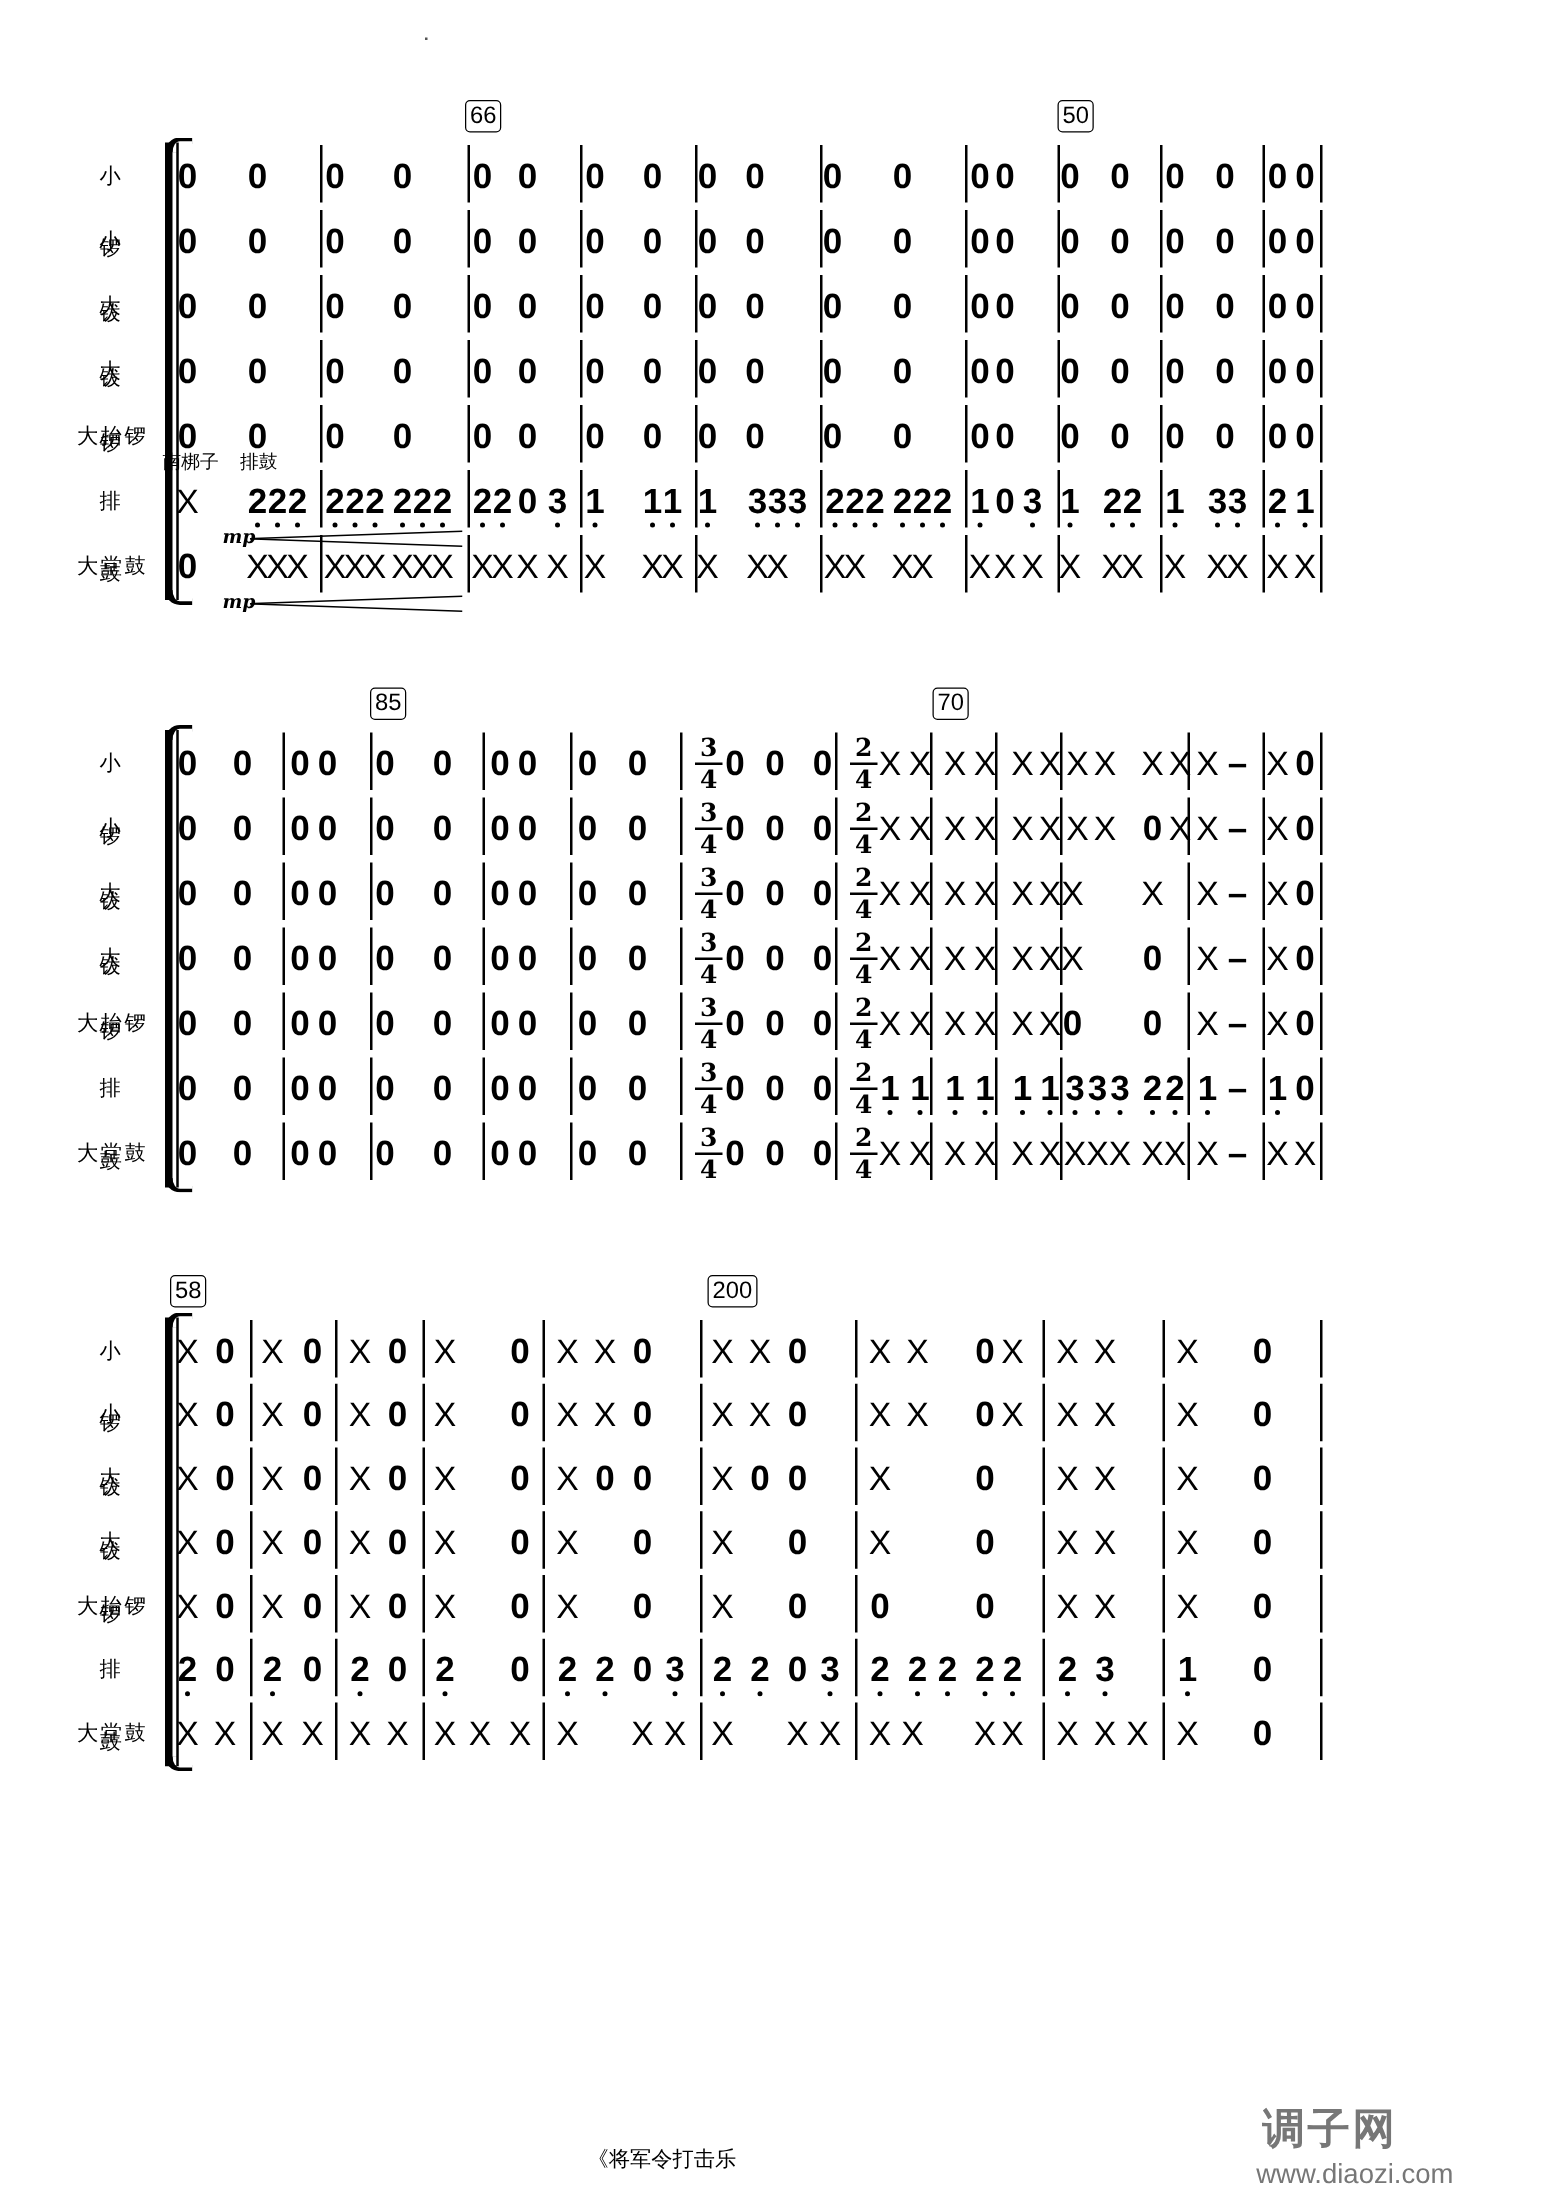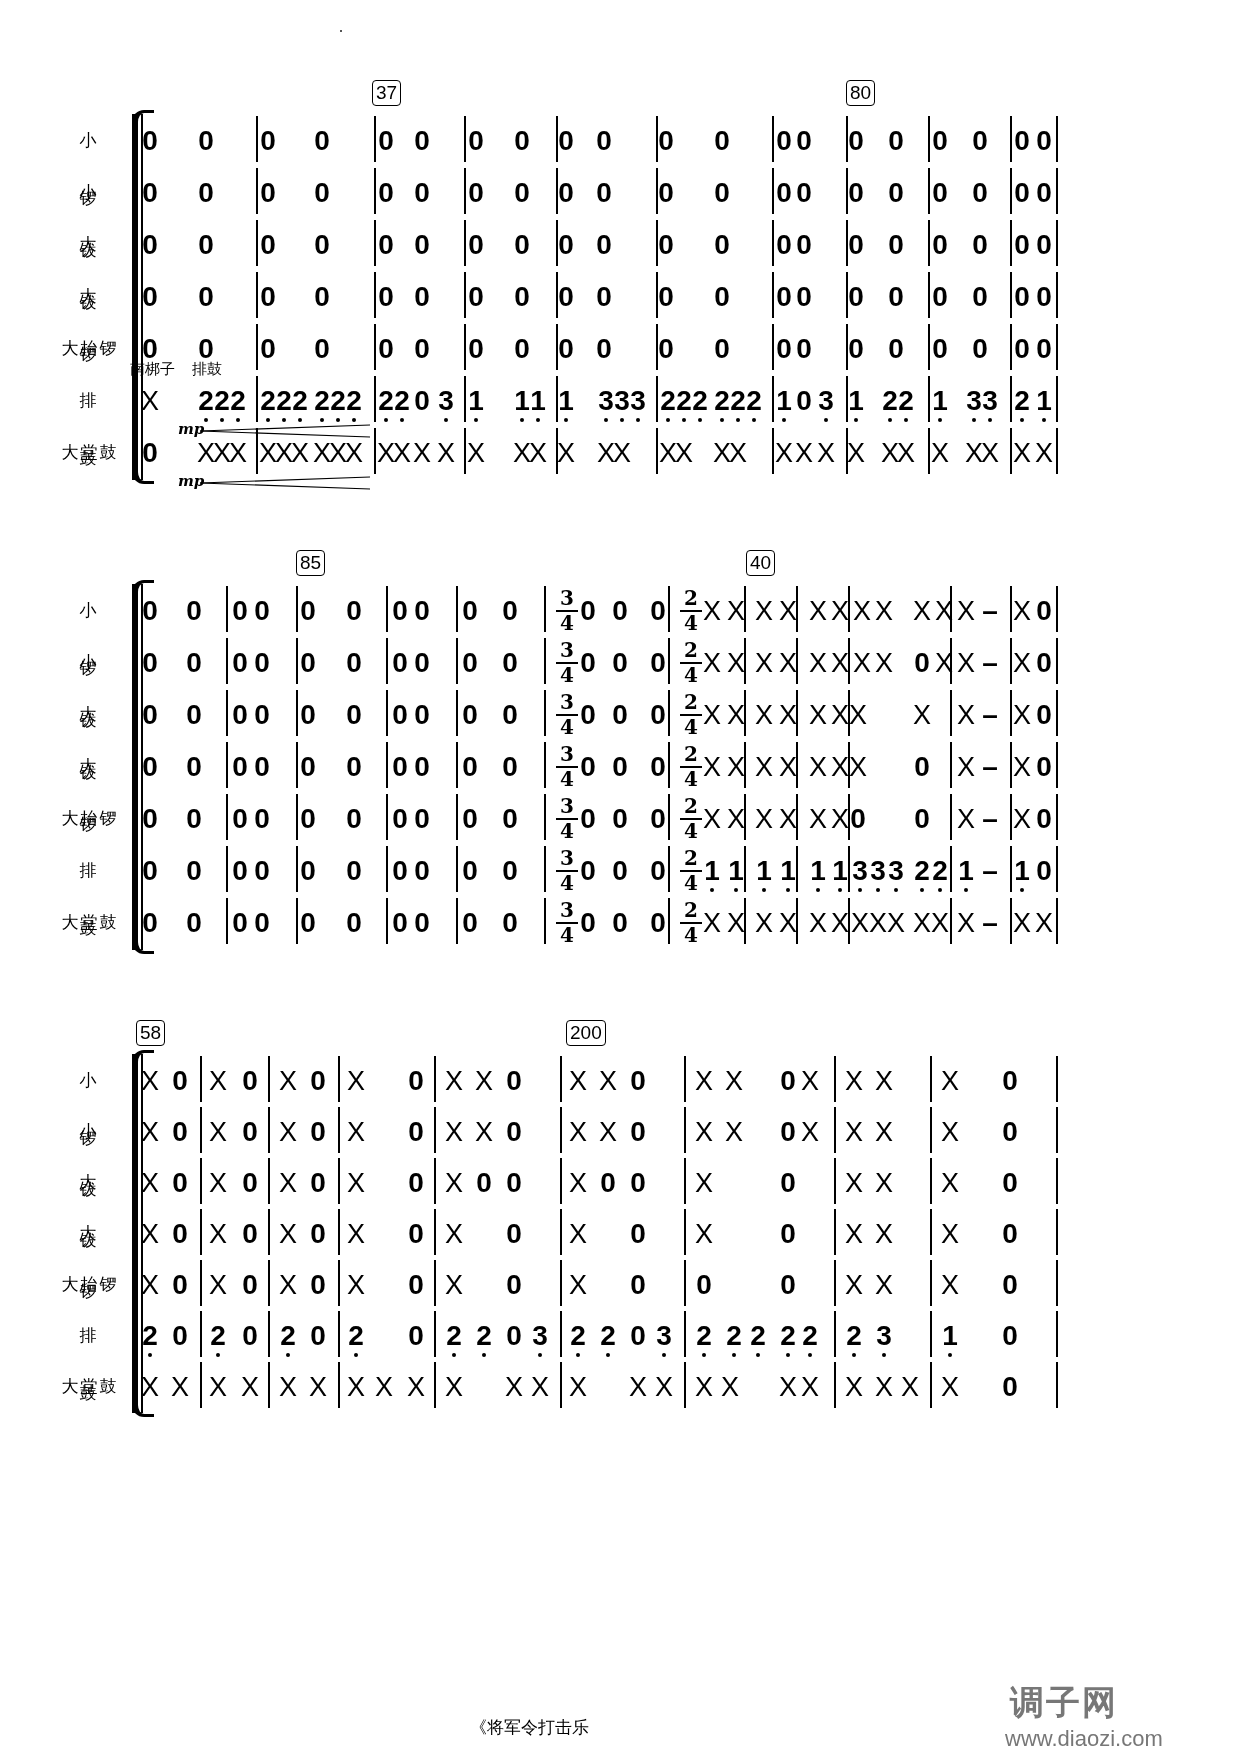--- a/index.html
+++ b/index.html
@@ -34,22 +34,22 @@
 </head>
 <body>
 
 <div class="dot-top"></div>
 
 <div id="score-root">
     <div class="system" style="top: 110px; height: 374px;">
       <div class="brace" style="top: 4px; height: 366px;"></div>
       <div class="brace-cap-top" style="top: 0px;"></div>
       <div class="brace-cap-bot" style="top: 362px;"></div>
-      <div class="rehearsal" style="left: 372px; top: -30px;">37</div>
-      <div class="rehearsal" style="left: 846px; top: -30px;">80</div>
+      <div class="rehearsal" style="left: 372px; top: -30px;">66</div>
+      <div class="rehearsal" style="left: 846px; top: -30px;">50</div>
       <div class="row" style="top: 2px;">
         <div class="inst spaced">小锣</div>
         <div class="bar" style="left: 256px;"></div>
         <div class="bar" style="left: 374px;"></div>
         <div class="bar" style="left: 464px;"></div>
         <div class="bar" style="left: 556px;"></div>
         <div class="bar" style="left: 656px;"></div>
         <div class="bar" style="left: 772px;"></div>
         <div class="bar" style="left: 846px;"></div>
         <div class="bar" style="left: 928px;"></div>
@@ -353,21 +353,21 @@
           <line x1="0" y1="7" x2="170" y2="1" stroke="#000" stroke-width="1.2"></line>
           <line x1="0" y1="7" x2="170" y2="13" stroke="#000" stroke-width="1.2"></line>
         </svg>
       </div>
     </div>
     <div class="system" style="top: 580px; height: 374px;">
       <div class="brace" style="top: 4px; height: 366px;"></div>
       <div class="brace-cap-top" style="top: 0px;"></div>
       <div class="brace-cap-bot" style="top: 362px;"></div>
       <div class="rehearsal" style="left: 296px; top: -30px;">85</div>
-      <div class="rehearsal" style="left: 746px; top: -30px;">40</div>
+      <div class="rehearsal" style="left: 746px; top: -30px;">70</div>
       <div class="row" style="top: 2px;">
         <div class="inst spaced">小锣</div>
         <div class="bar" style="left: 226px;"></div>
         <div class="bar" style="left: 296px;"></div>
         <div class="bar" style="left: 386px;"></div>
         <div class="bar" style="left: 456px;"></div>
         <div class="bar" style="left: 544px;"></div>
         <div class="bar" style="left: 668px;"></div>
         <div class="bar" style="left: 744px;"></div>
         <div class="bar" style="left: 796px;"></div>

